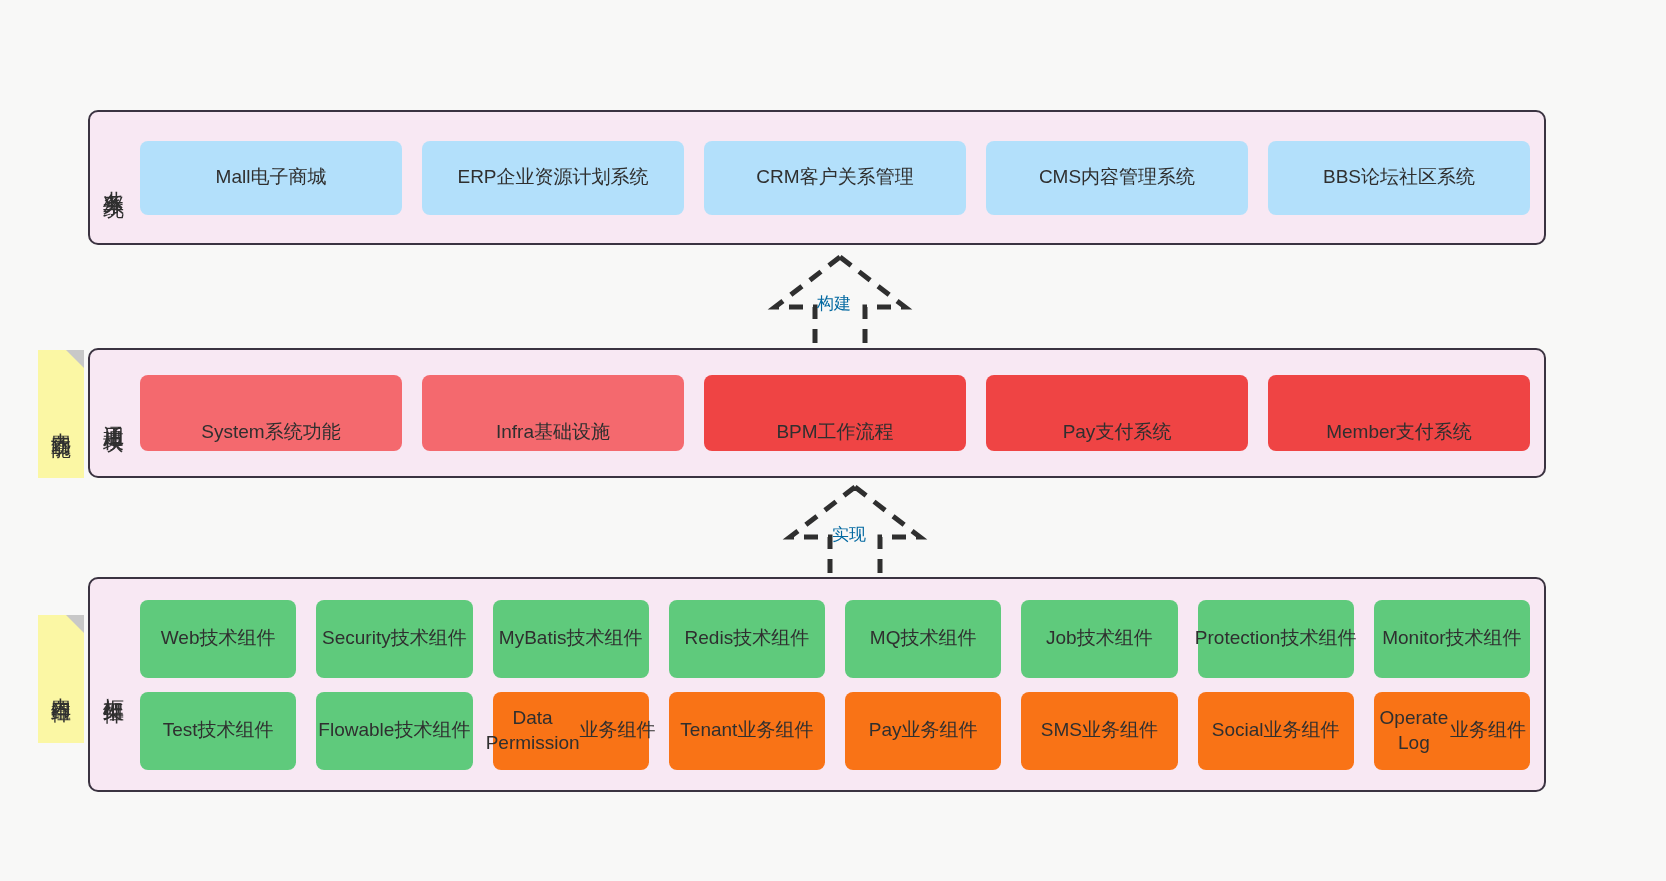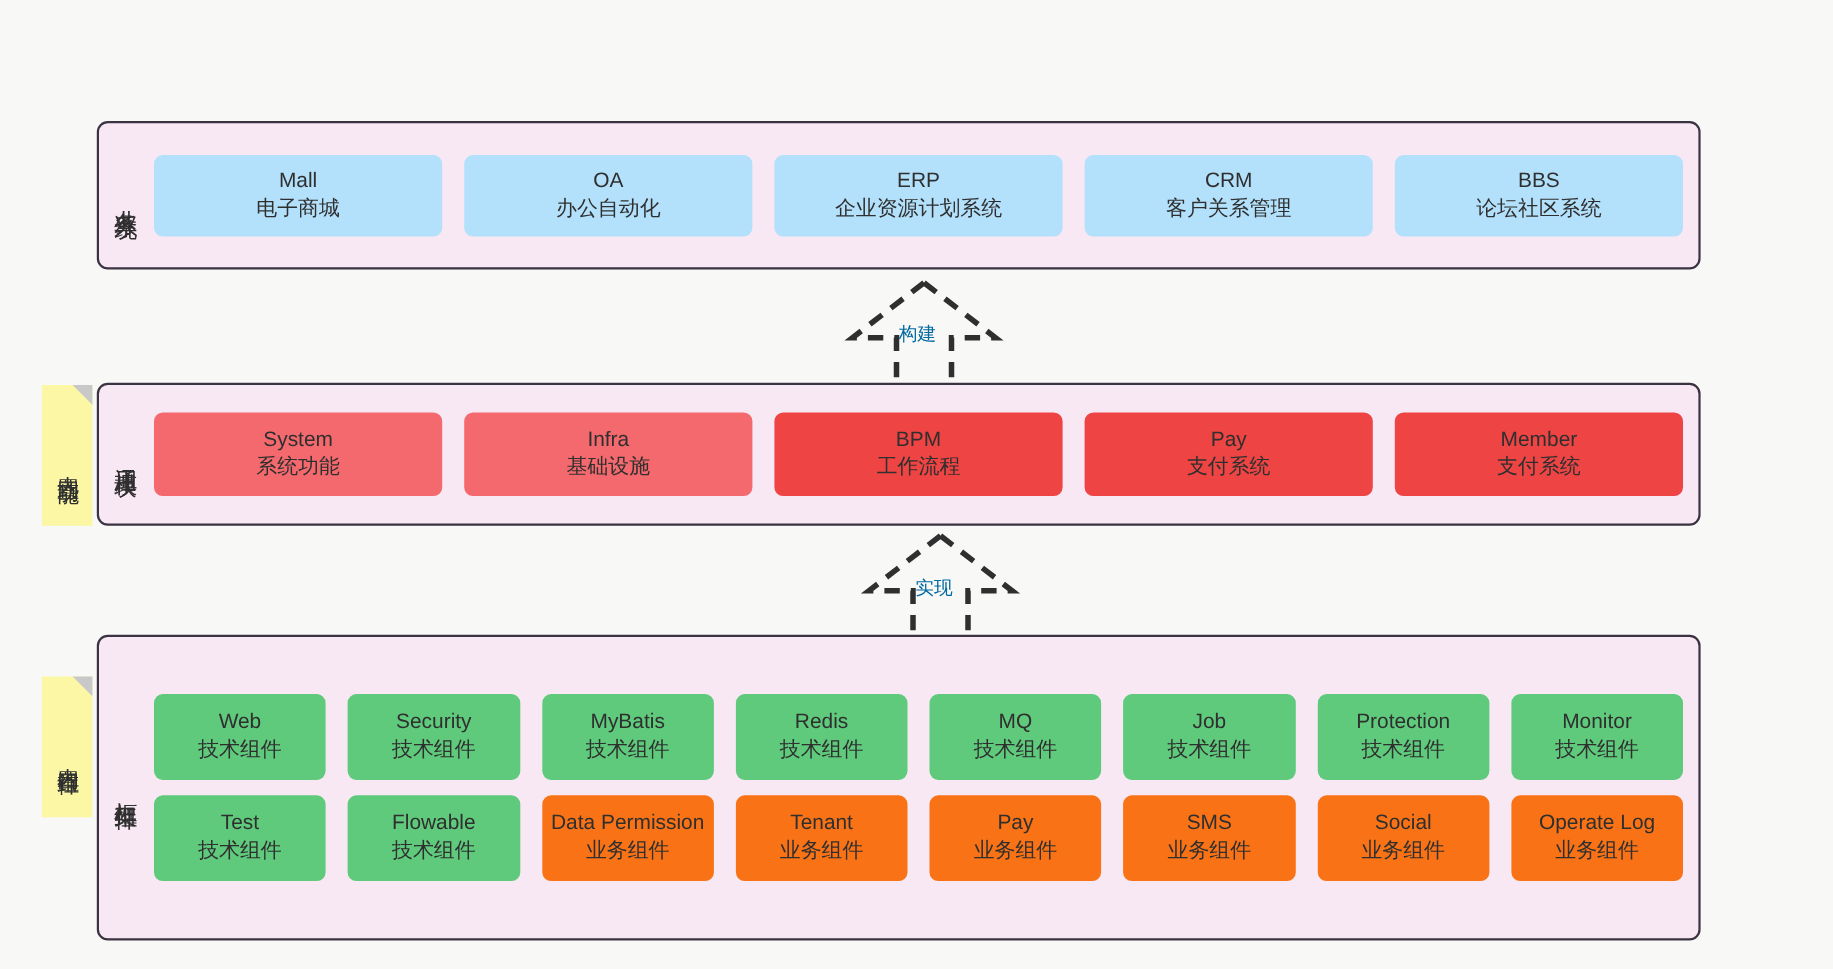--- a/index.html
+++ b/index.html
@@ -66,21 +66,21 @@
     gap: 20px;
     align-items: stretch;
   }
 
   
   .node {
     flex: 1 1 0;
     box-sizing: border-box;
     border-radius: 8px;
     display: flex;
-    flex-direction: column;
+    flex-direction: row;
     align-items: center;
     justify-content: center;
     text-align: center;
     font-size: 19px;
     line-height: 1.30;
     color: #2f2f2f;
     padding: 6px 4px;
     min-width: 0;
   }
   .node .t1 { white-space: normal; }
@@ -90,23 +90,23 @@
   .n-red    { background: #f4696e; }
   .n-pink   { background: #ef4444; }
   .n-green  { background: #5fca7c; }
   .n-lgreen { background: #f97316; }
 
   
   #layer-business { left: 88px; top: 110px; width: 1458px; height: 135px; }
   #layer-business .node { height: 74px; }
 
   #layer-modules  { left: 88px; top: 348px; width: 1458px; height: 130px; }
-  #layer-modules .node { height: 76px; }
-
-  #layer-framework { left: 88px; top: 577px; width: 1458px; height: 278px; }
+  #layer-modules .node { height: 76px; align-items: flex-end; }
+
+  #layer-framework { left: 88px; top: 577px; width: 1458px; height: 215px; }
   #layer-framework .node { height: 78px; }
 
   
   .note {
     position: absolute;
     width: 46px;
     background: #fbf7a4;
     box-sizing: border-box;
     display: flex;
     align-items: center;
@@ -160,30 +160,30 @@
 
   <div class="layer" id="layer-business">
     <div class="layer-title">业务系统</div>
     <div class="layer-body">
       <div class="row">
         <div class="node n-blue">
           <span class="t1">Mall</span>
           <span class="t2">电子商城</span>
         </div>
         <div class="node n-blue">
-          <span class="t1">OA</span>
-          <span class="t2">办公自动化</span>
-        </div>
-        <div class="node n-blue">
           <span class="t1">ERP</span>
           <span class="t2">企业资源计划系统</span>
         </div>
         <div class="node n-blue">
           <span class="t1">CRM</span>
           <span class="t2">客户关系管理</span>
+        </div>
+        <div class="node n-blue">
+          <span class="t1">CMS</span>
+          <span class="t2">内容管理系统</span>
         </div>
         <div class="node n-blue">
           <span class="t1">BBS</span>
           <span class="t2">论坛社区系统</span>
         </div>
       </div>
     </div>
   </div>
 
   <div class="arrow-wrap" id="arrow-build">

